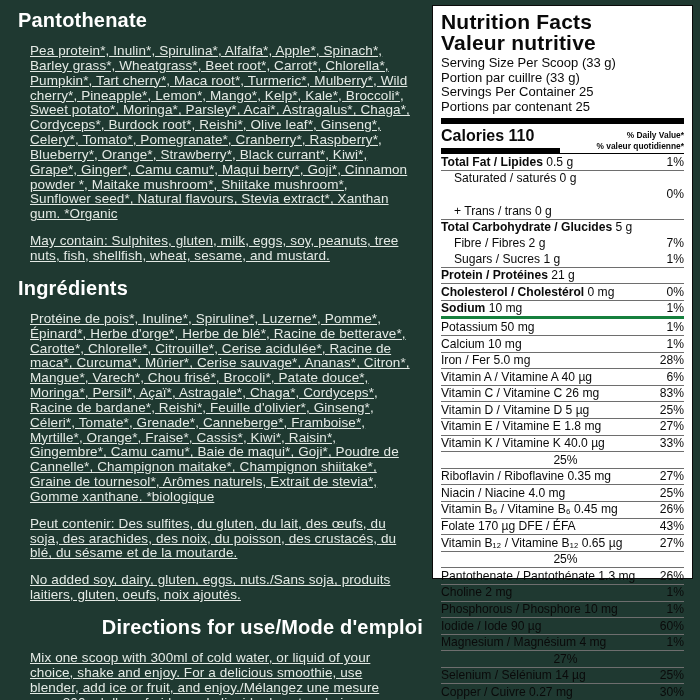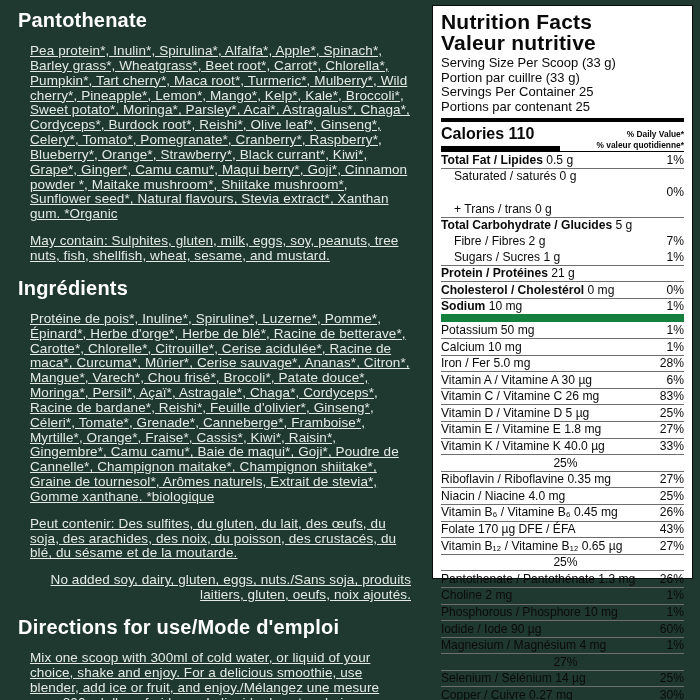--- a/index.html
+++ b/index.html
@@ -13,56 +13,56 @@
   
   .left{
     position:absolute;left:18px;top:8px;width:405px;
     color:#e4eae5;font-size:13.5px;line-height:1.10;letter-spacing:.1px;
   }
   .left .h{
     color:#ffffff;font-weight:bold;font-size:20px;line-height:1.2;margin:0;
     letter-spacing:.2px;
   }
   .left p{margin:12px;text-decoration:underline;}
-  .mt5{margin-top:5px;} .mt8{margin-top:8px;text-align:right;} .mt10{margin-top:10px;} .mt12{margin-top:12px;}
+  .mt5{margin-top:5px;} .mt8{margin-top:8px;} .mt10{margin-top:10px;} .mt12{margin-top:12px;text-align:right;}
   .badges{display:flex;gap:14px;margin-top:13px;}
   .badge{
     width:37px;height:37px;border:3px solid #f1b434;border-radius:50%;
     color:#f1b434;display:flex;align-items:center;justify-content:center;
     box-sizing:border-box;
   }
   .badge .vglyph{font-weight:bold;font-size:19px;line-height:1;}
   .badge svg{width:27px;height:27px;display:block;}
   .storage{margin-top:13px;}
 
   
   .panel{
     position:absolute;left:432px;top:5px;width:261px;height:574px;
     background:#ffffff;color:#0a0a0a;box-sizing:border-box;
     padding:5px 8px 4px 8px;border:1px solid #0a0a0a;
   }
   .nf-title{font-weight:bold;font-size:21px;line-height:1.02;letter-spacing:.2px;}
   .servings{margin-top:2px;}
   .serving-line{font-size:13px;line-height:1.14;}
   .cal-block{
-    display:flex;justify-content:space-between;align-items:flex-end;
-    border-top:4px solid #000000;margin-top:3px;padding-top:3px;
+    display:flex;justify-content:space-between;align-items:center;
+    border-top:6px solid #000000;margin-top:3px;padding-top:3px;
   }
   .cal{font-size:16px;font-weight:bold;border-bottom:5px solid #000;padding:0 26px 3px 0;}
   .dv-head{font-size:8.4px;font-weight:bold;text-align:right;line-height:1.3;padding-top:1px;}
   .nrows{border-top:1px solid #000;}
   .nrow{
     display:flex;justify-content:center;align-items:flex-start;
     font-size:12.1px;line-height:12.6px;padding:1.5px 0;
     border-bottom:1px solid #6e6e6e;
   }
   .nrow .nlabel{flex:1;}
   .nrow.indent .nlabel{padding-left:13px;}
   .nrow.no-sep{border-bottom:none;}
-  .nrow.thick{border-bottom:8px solid #15803d;}
+  .nrow.thick{border-bottom:3px solid #15803d;}
   .nrow.group{align-items:center;}
   .nrow.group .nlabel{padding-left:13px;}
   .nrow.group .nlabel div + div{margin-top:20px;}
   .ndv{white-space:nowrap;padding-left:6px;}
 </style>
 </head>
 <body>
 
 <div class="stage">
 
@@ -166,21 +166,21 @@
         </div>
         <div class="nrow">
           <div class="nlabel">Calcium 10 mg</div>
           <div class="ndv">1%</div>
         </div>
         <div class="nrow">
           <div class="nlabel">Iron / Fer 5.0 mg</div>
           <div class="ndv">28%</div>
         </div>
         <div class="nrow">
-          <div class="nlabel">Vitamin A / Vitamine A 30 µg</div>
+          <div class="nlabel">Vitamin A / Vitamine A 40 µg</div>
           <div class="ndv">6%</div>
         </div>
         <div class="nrow">
           <div class="nlabel">Vitamin C / Vitamine C 26 mg</div>
           <div class="ndv">83%</div>
         </div>
         <div class="nrow">
           <div class="nlabel">Vitamin D / Vitamine D 5 µg</div>
           <div class="ndv">25%</div>
         </div>

